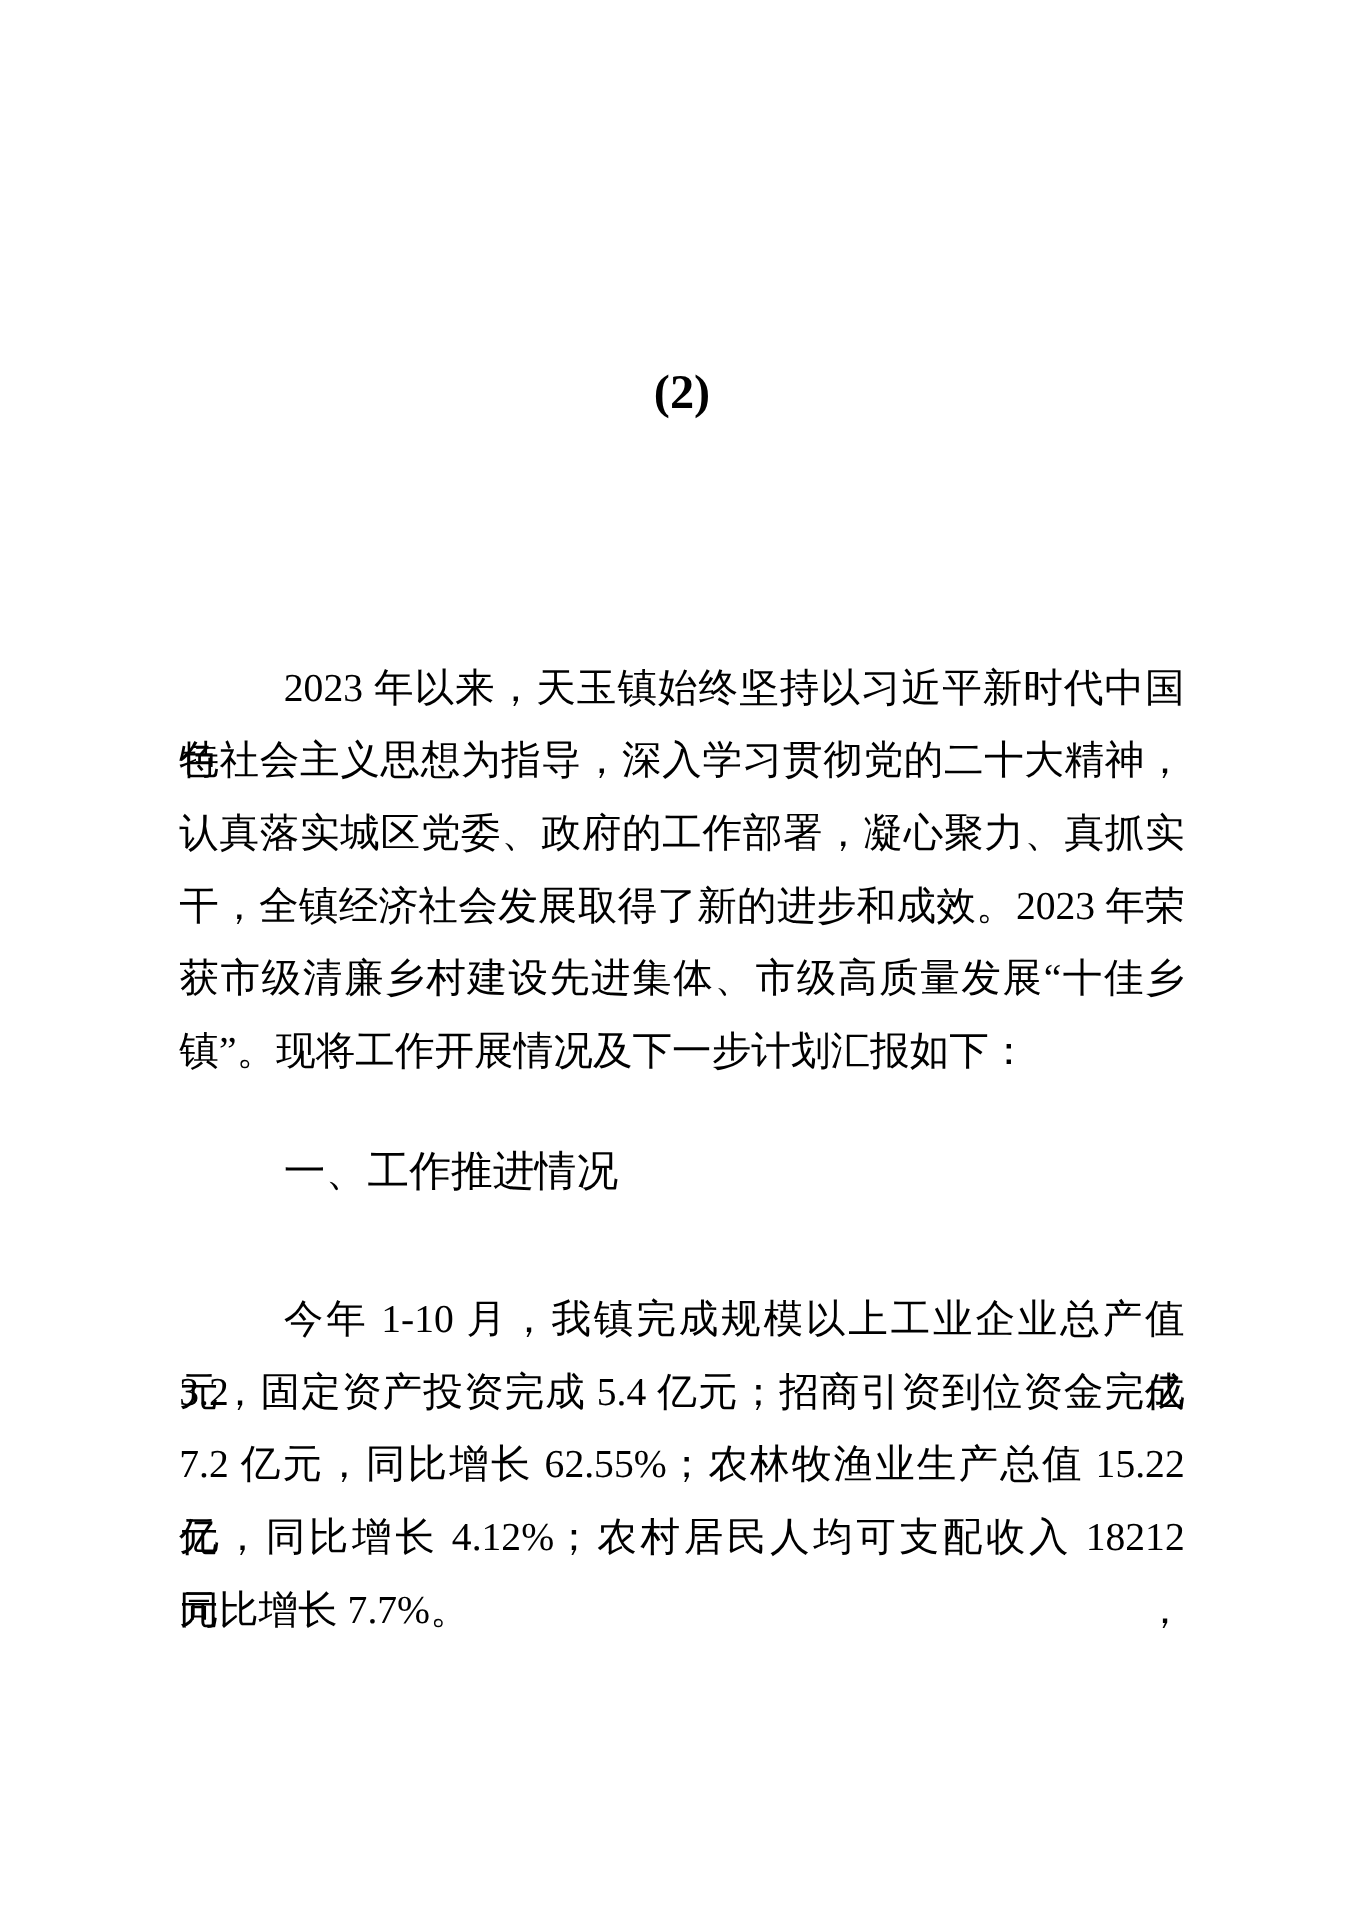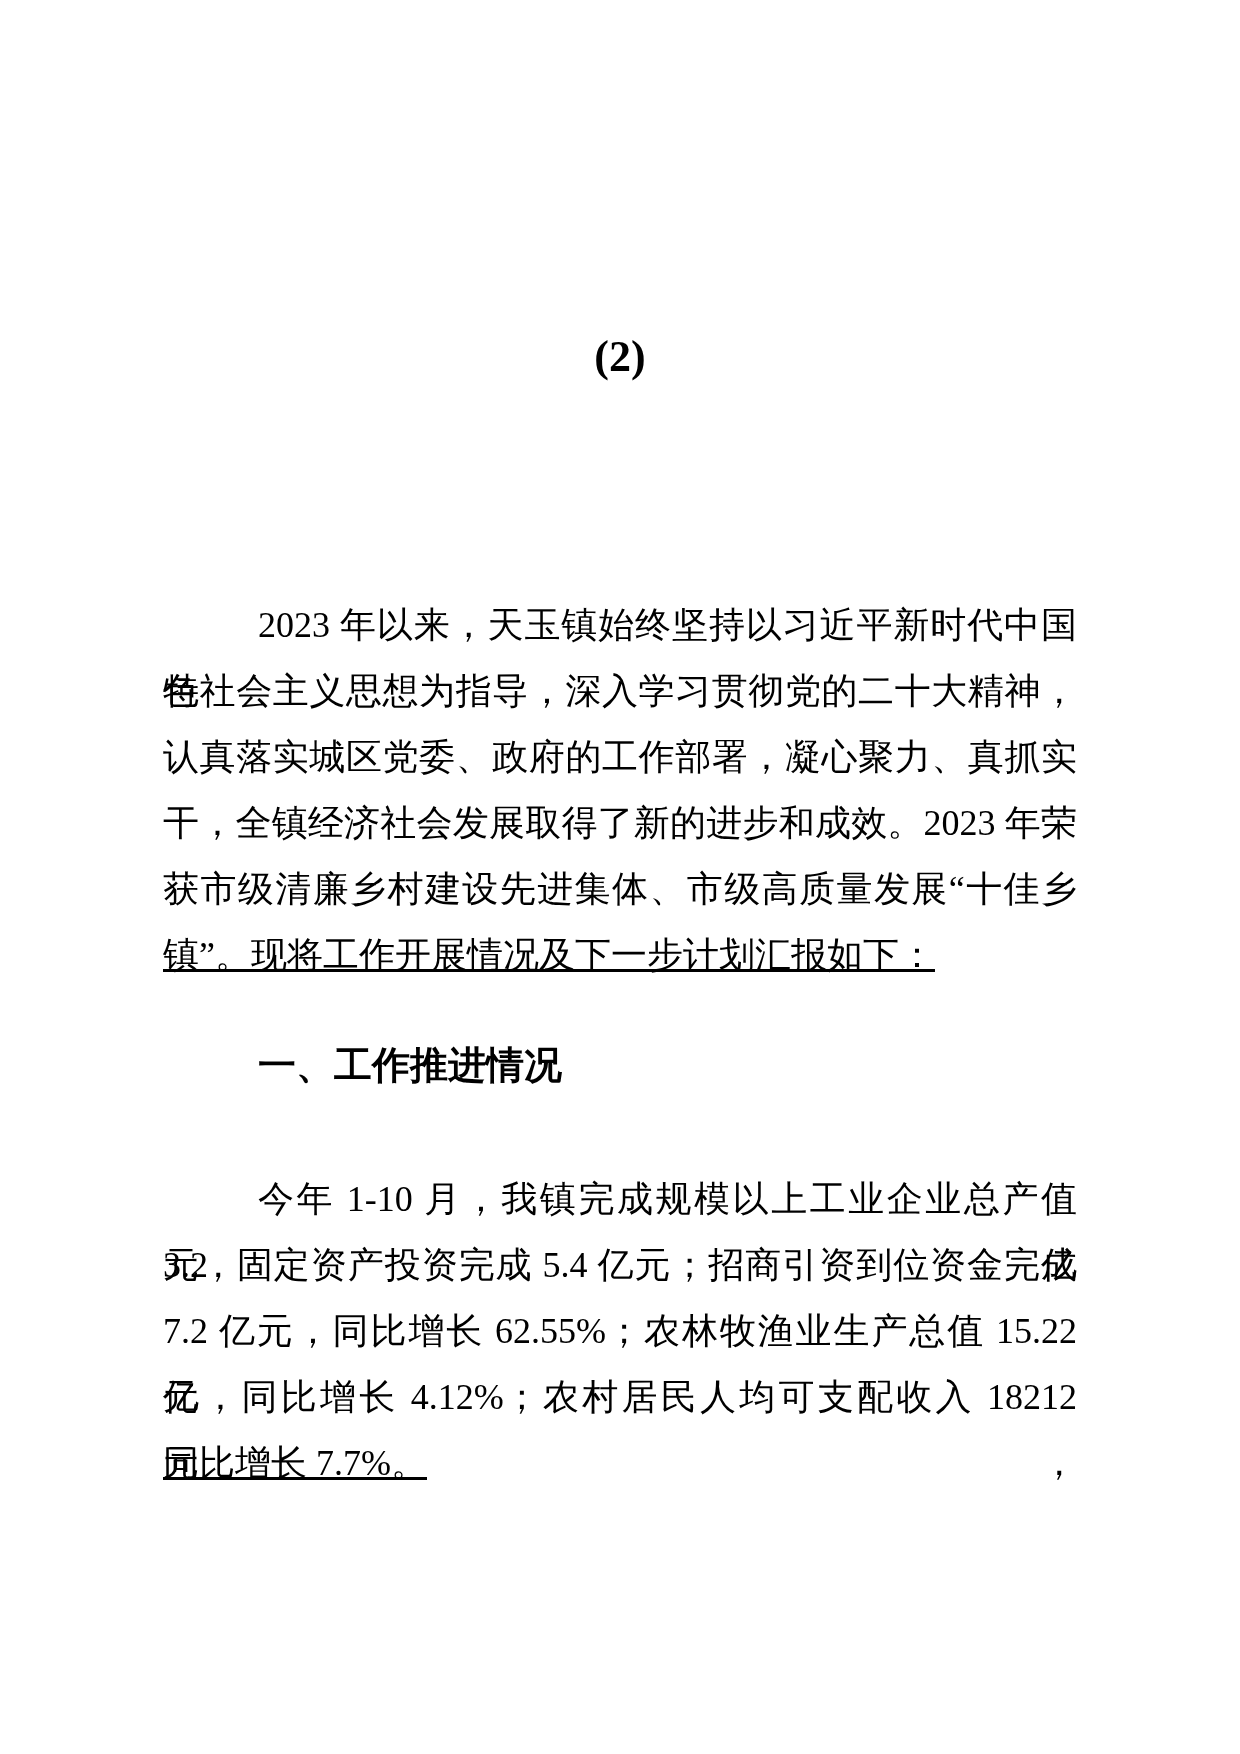--- a/index.html
+++ b/index.html
@@ -50,27 +50,26 @@
     text-align: justify;
     text-align-last: justify;
     white-space: normal;
   }
   .line-first {
     text-indent: 95px;
   }
   .line-last {
     text-align: center;
     text-align-last: left;
-    text-decoration: underline;
   }
   .section-heading {
     margin: 44px 0 0 0;
     font-size: 38px;
     line-height: 66px;
-    font-weight: bold;
+    font-weight: normal;
     padding-left: 95px;
   }
 </style>
 </head>
 <body>
 
 <div class="page">
 
 
   <div class="doc-subtitle">(2)</div>

